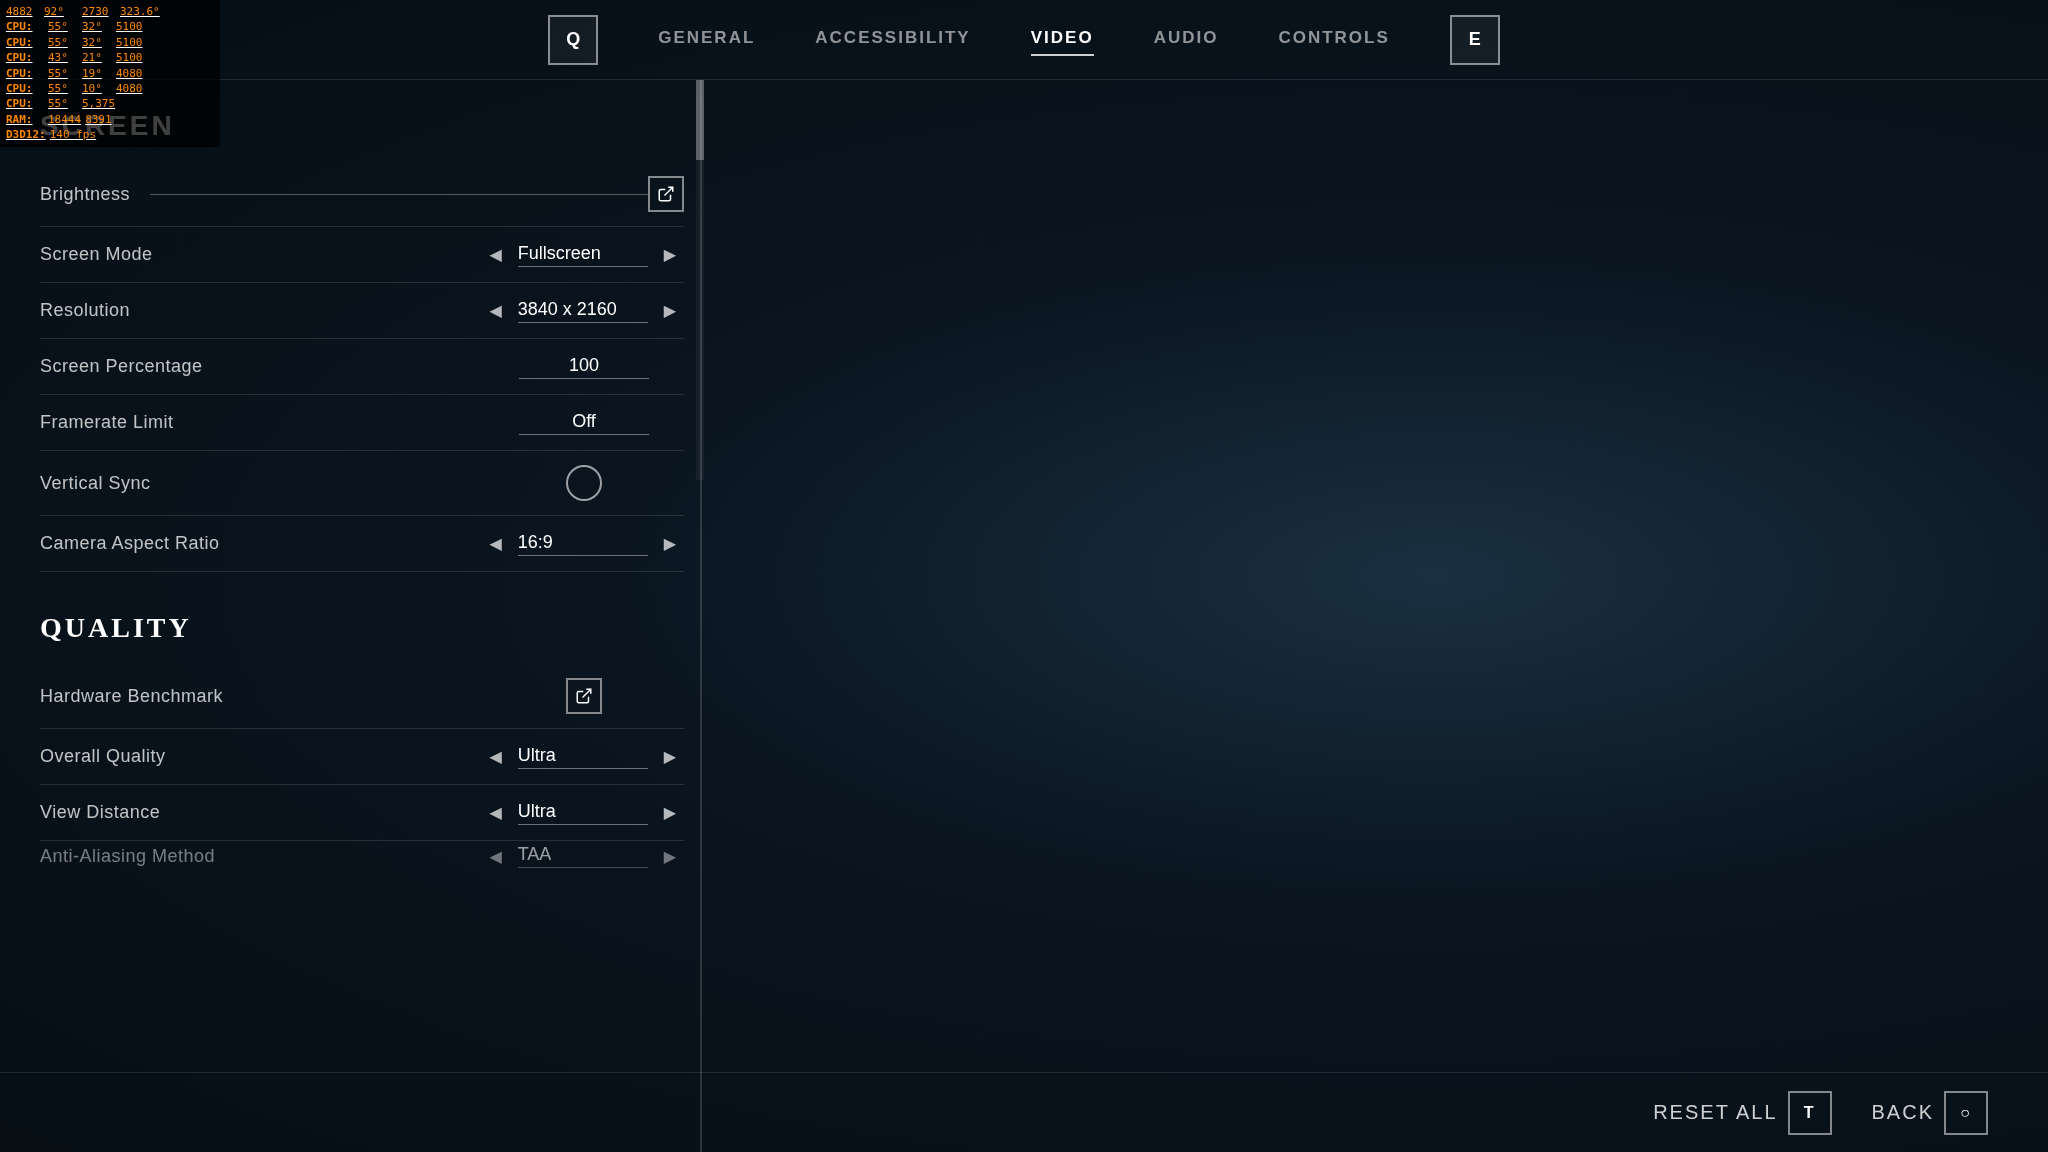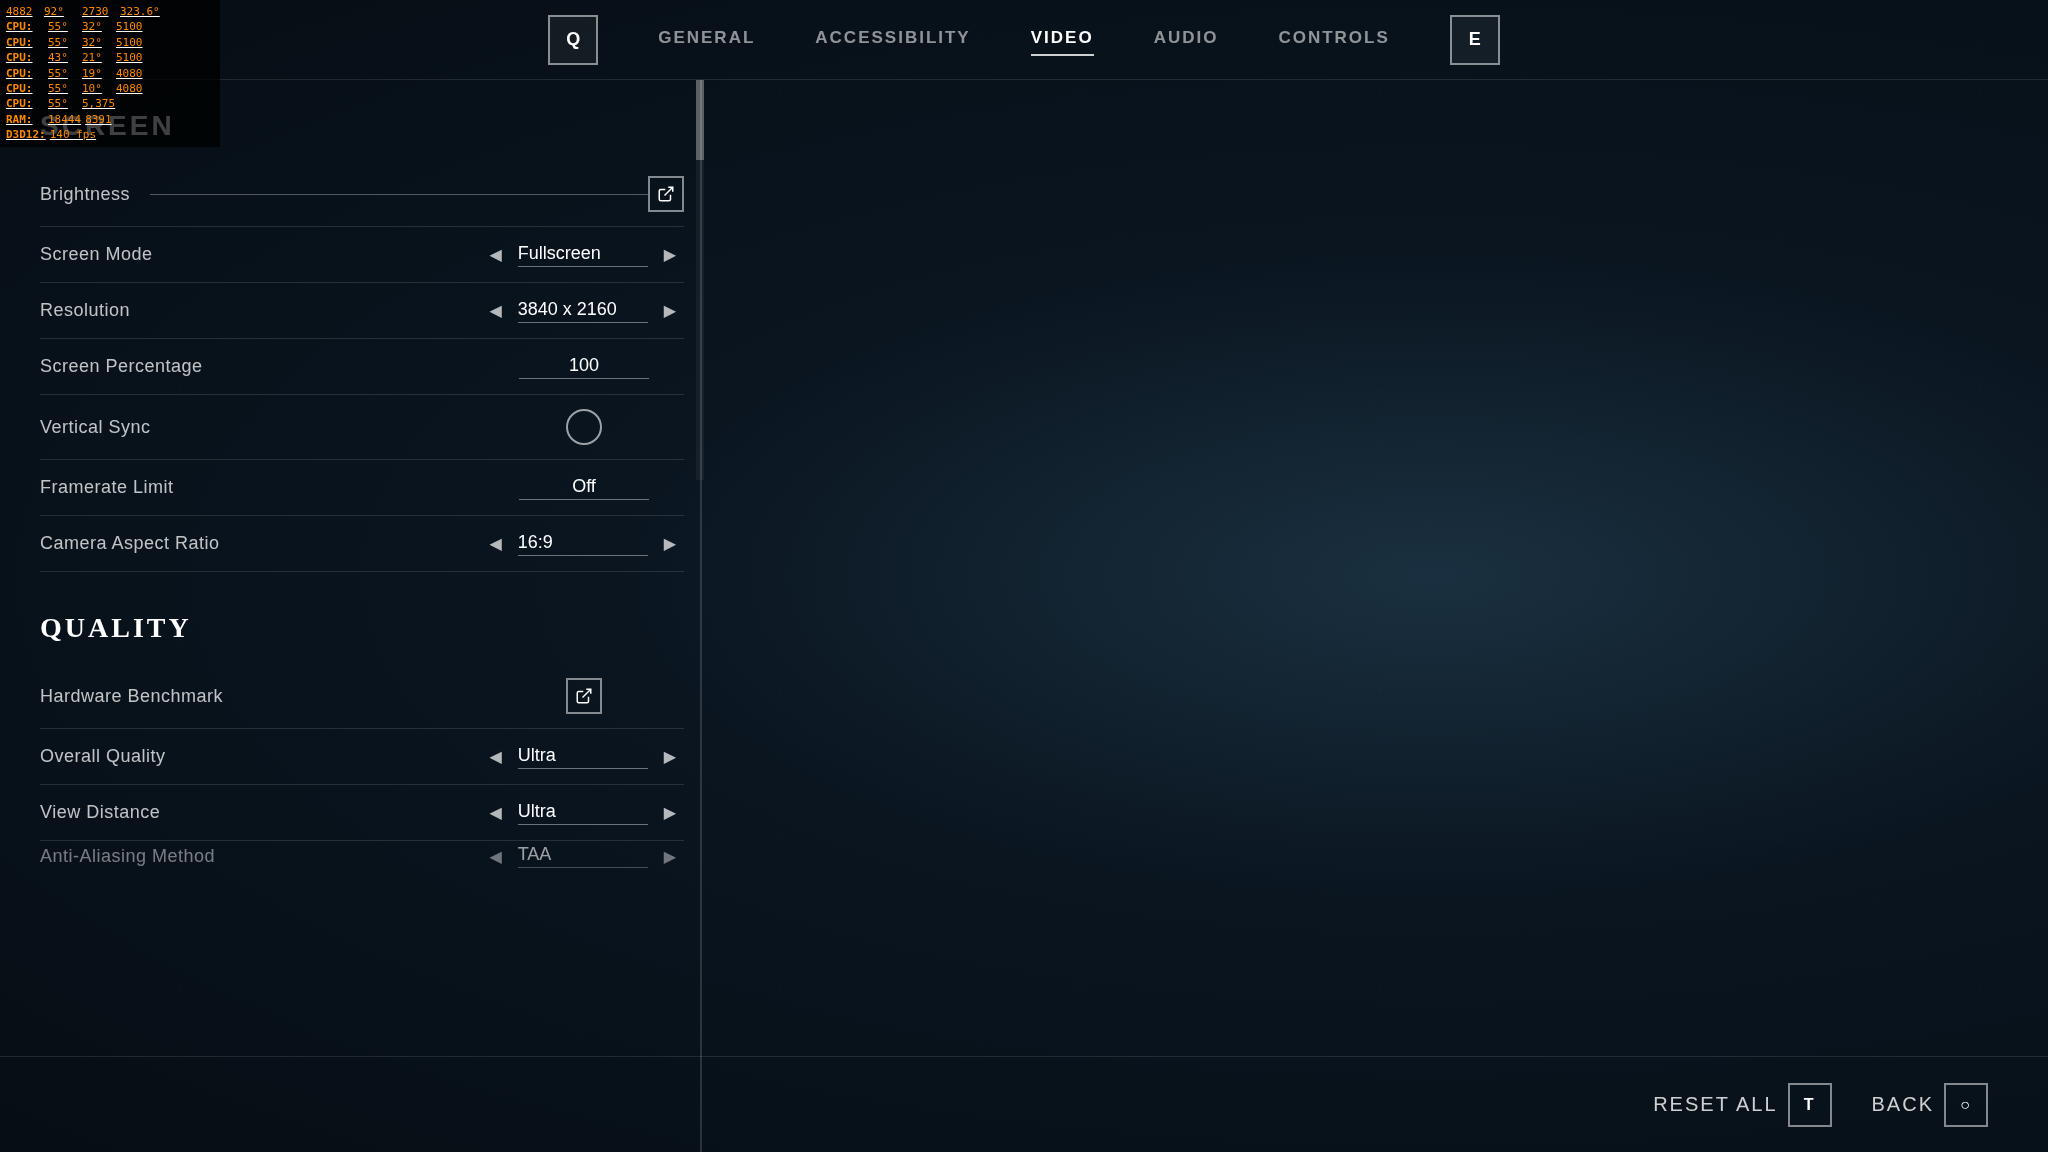--- a/index.html
+++ b/index.html
@@ -267,21 +267,21 @@
       background: rgba(255,255,255,0.3);
       margin-left: 10px;
     }
 
     
     .bottom-bar {
       position: absolute;
       bottom: 0;
       left: 0;
       right: 0;
-      height: 96px;
+      height: 80px;
       display: flex;
       align-items: center;
       justify-content: flex-end;
       padding: 18px 60px;
       gap: 40px;
       z-index: 5;
       border-top: 1px solid rgba(255,255,255,0.1);
     }
 
     .bottom-action {
@@ -454,30 +454,30 @@
   </div>
 
   <div class="settings-row">
     <span class="setting-label">Screen Percentage</span>
     <div class="setting-control">
       <span class="setting-value-box">100</span>
     </div>
   </div>
 
   <div class="settings-row">
+    <span class="setting-label">Framerate Limit</span>
+    <div class="setting-control">
+      <span class="setting-value-box">Off</span>
+    </div>
+  </div>
+
+  <div class="settings-row">
     <span class="setting-label">Vertical Sync</span>
     <div class="setting-control">
       <div class="toggle-circle"></div>
-    </div>
-  </div>
-
-  <div class="settings-row">
-    <span class="setting-label">Framerate Limit</span>
-    <div class="setting-control">
-      <span class="setting-value-box">Off</span>
     </div>
   </div>
 
   <div class="settings-row">
     <span class="setting-label">Camera Aspect Ratio</span>
     <div class="setting-control">
       <button class="arrow-btn">◀</button>
       <span class="setting-value">16:9</span>
       <button class="arrow-btn">▶</button>
     </div>

